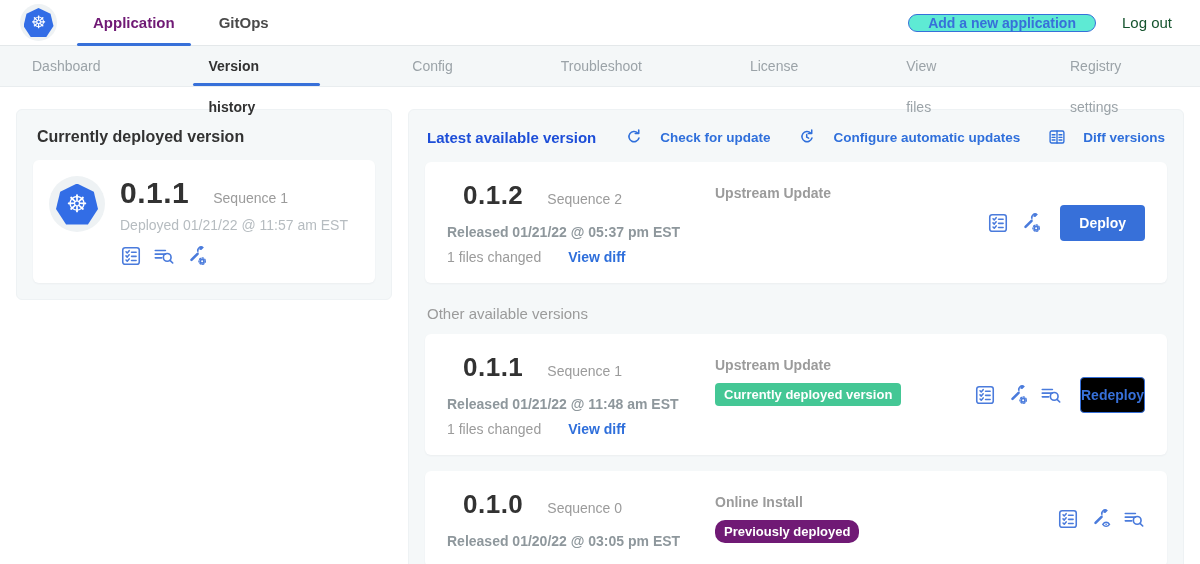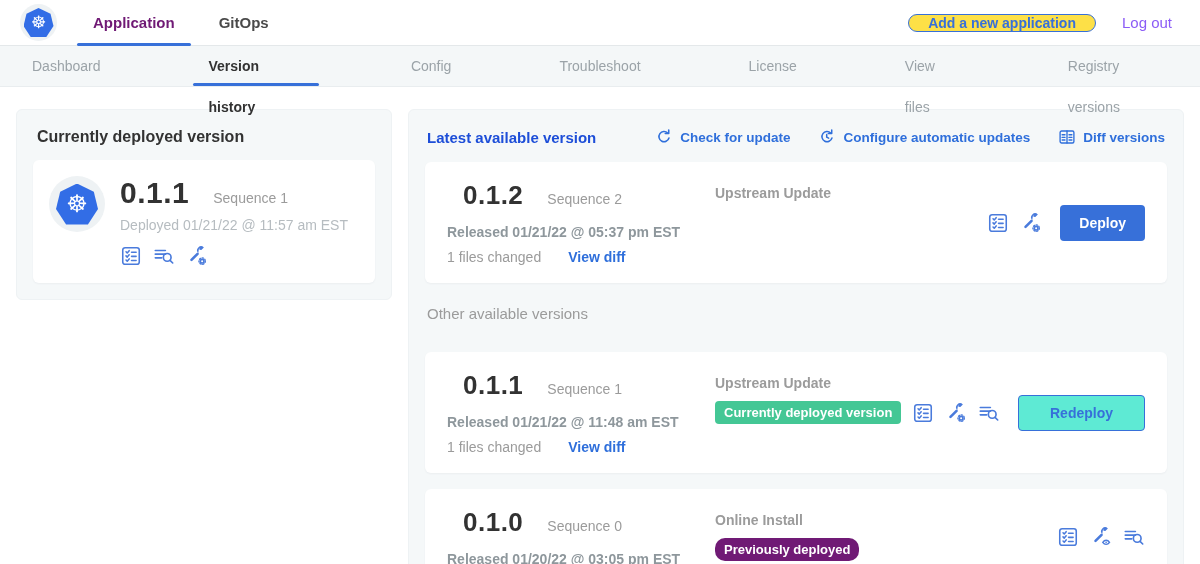--- a/index.html
+++ b/index.html
@@ -8,22 +8,22 @@
   
   .header { display:flex; align-items:center; height:46px; padding:0 28px 0 20px; border-bottom:1px solid #e4e8ea; background:#fff; }
   .logo-badge { width:37px; height:37px; border-radius:50%; background:#eef2f4; display:flex; align-items:center; justify-content:center; margin-right:36px; }
   .hepta { width:30px; height:29px; background:#326de6; clip-path:polygon(50% 0%, 90% 20%, 100% 62%, 76% 100%, 24% 100%, 0% 62%, 10% 20%); display:flex; align-items:center; justify-content:center; color:#fff; font-size:17px; line-height:1; }
   .hepta.small { width:42px; height:41px; font-size:24px; }
   .htab { position:relative; height:46px; line-height:46px; margin-right:44px; font-size:15px; color:#701a75; cursor:pointer; }
   .htab.active { font-weight:700; }
   .htab.active::after { content:""; position:absolute; left:-16px; right:-16px; bottom:0; height:3px; background:#3770d9; border-radius:2px; }
   .htab:not(.active) { font-weight:600; color:#4a4a4a; }
   .header-right { margin-left:auto; display:flex; align-items:center; gap:26px; }
-  .add-btn { border:1.5px solid #3770d9; color:#3770d9; background:#fde047; font-weight:700; font-size:14px; padding:0 19px; border-radius:18px; cursor:pointer; font-family:inherit; }
-  .logout { font-size:15px; color:#8b5cf6; cursor:pointer; }
+  .add-btn { border:1.5px solid #3770d9; color:#3770d9; background:#5eead4; font-weight:700; font-size:14px; padding:0 19px; border-radius:18px; cursor:pointer; font-family:inherit; }
+  .logout { font-size:15px; color:#14532d; cursor:pointer; }
 
   
   .subnav { height:41px; background:#f4f7f8; display:flex; justify-content:center; align-items:stretch; border-bottom:1px solid #e9edef;gap:44px; }
   .snav-item { position:relative; line-height:41px; margin:0 22px; padding:0 10px; font-size:14px; color:#9ba3a8; cursor:pointer; }
   .snav-item.active { color:#323232; font-weight:600; }
   .snav-item.active::after { content:""; position:absolute; left:-6px; right:-6px; bottom:0; height:3px; background:#3770d9; border-radius:2px; }
 
   
   .main { display:flex; align-items:flex-start; gap:16px; padding:22px 16px; }
   .panel { background:#f5f8f9; border:1px solid #eef2f4; border-radius:6px; }
@@ -38,37 +38,37 @@
   .icon-row { display:flex; align-items:center; gap:11px; margin-top:12px; }
   .icn { width:22px; height:22px; color:#4a7bdc; cursor:pointer; flex:0 0 auto; }
   .icn svg { display:block; width:100%; height:100%; }
   .icn-sm { width:18px; height:18px; }
 
   
   .right-panel { flex:1; padding:16px 16px 20px; }
   .rp-head { display:flex; align-items:center; justify-content:space-between; margin:2px 2px 16px; }
   .rp-title { font-size:15px; font-weight:600; color:#1d4ed8; }
   .rp-actions { display:flex; align-items:center; gap:28px; }
-  .action-link { display:flex; align-items:center; gap:7px; color:#2f6fdb; font-size:13.5px; font-weight:700; cursor:pointer; }
+  .action-link { display:flex; align-items:center; gap:17px; color:#2f6fdb; font-size:13.5px; font-weight:700; cursor:pointer; }
   .action-link .icn { color:#2f6fdb; }
   .version-card { background:#fff; border-radius:6px; padding:18px 22px; display:flex; align-items:stretch; box-shadow:0 1px 2px rgba(50,60,70,.05); }
   .vc-left { width:268px; flex:0 0 auto; }
   .vc-ver { font-size:26px; font-weight:800; color:#323232; letter-spacing:.5px;margin-left:16px; }
   .released { font-size:14px; color:#8e979c; font-weight:600; margin-top:13px; }
   .files-row { display:flex; align-items:center; gap:27px; margin-top:9px; font-size:14px; color:#9b9b9b; }
   .view-diff { color:#2f6fdb; font-weight:700; cursor:pointer; }
   .vc-mid { flex:1; padding-top:5px; }
   .source { font-size:14px; font-weight:700; color:#9b9b9b; }
   .badge { display:inline-block; margin-top:10px; padding:4px 9px; border-radius:4px; font-size:13px; font-weight:700; color:#fff; }
   .badge.green { background:#44c795; }
   .badge.gray { background:#701a75;border-radius:10px; }
   .vc-right { display:flex; align-items:center; gap:11px; }
   .btn-primary { background:#3770d9; color:#fff; border:none; border-radius:4px; font-size:14px; font-weight:700; padding:10px 19px; margin-left:7px; cursor:pointer; font-family:inherit; }
-  .btn-outline { background:#5eead4; color:#3770d9; border:1.5px solid #3770d9; border-radius:4px; font-size:14px; font-weight:700; padding:9px 31px; margin-left:7px; cursor:pointer; font-family:inherit; }
-  .other-title { font-size:15px; color:#9b9b9b; margin:22px 2px 30px; }
+  .btn-outline { background:#000000; color:#3770d9; border:1.5px solid #3770d9; border-radius:4px; font-size:14px; font-weight:700; padding:9px 0; margin-left:7px; cursor:pointer; font-family:inherit; }
+  .other-title { font-size:15px; color:#9b9b9b; margin:22px 2px 12px; }
   .stack > .version-card + .version-card { margin-top:16px; }
 </style>
 </head>
 <body>
 
 <div class="header">
   <div class="logo-badge">
     <div class="hepta">☸</div>
   </div>
   <div class="htab active">Application</div>
@@ -79,21 +79,21 @@
   </div>
 </div>
 
 <div class="subnav">
   <div class="snav-item">Dashboard</div>
   <div class="snav-item active">Version history</div>
   <div class="snav-item">Config</div>
   <div class="snav-item">Troubleshoot</div>
   <div class="snav-item">License</div>
   <div class="snav-item">View files</div>
-  <div class="snav-item">Registry versions</div>
+  <div class="snav-item">Registry settings</div>
 </div>
 
 <div class="main">
 
   <div class="panel left-panel">
     <h2>Currently deployed version</h2>
     <div class="deployed-card">
       <div class="logo-ring">
         <div class="hepta small">☸</div>
       </div>

